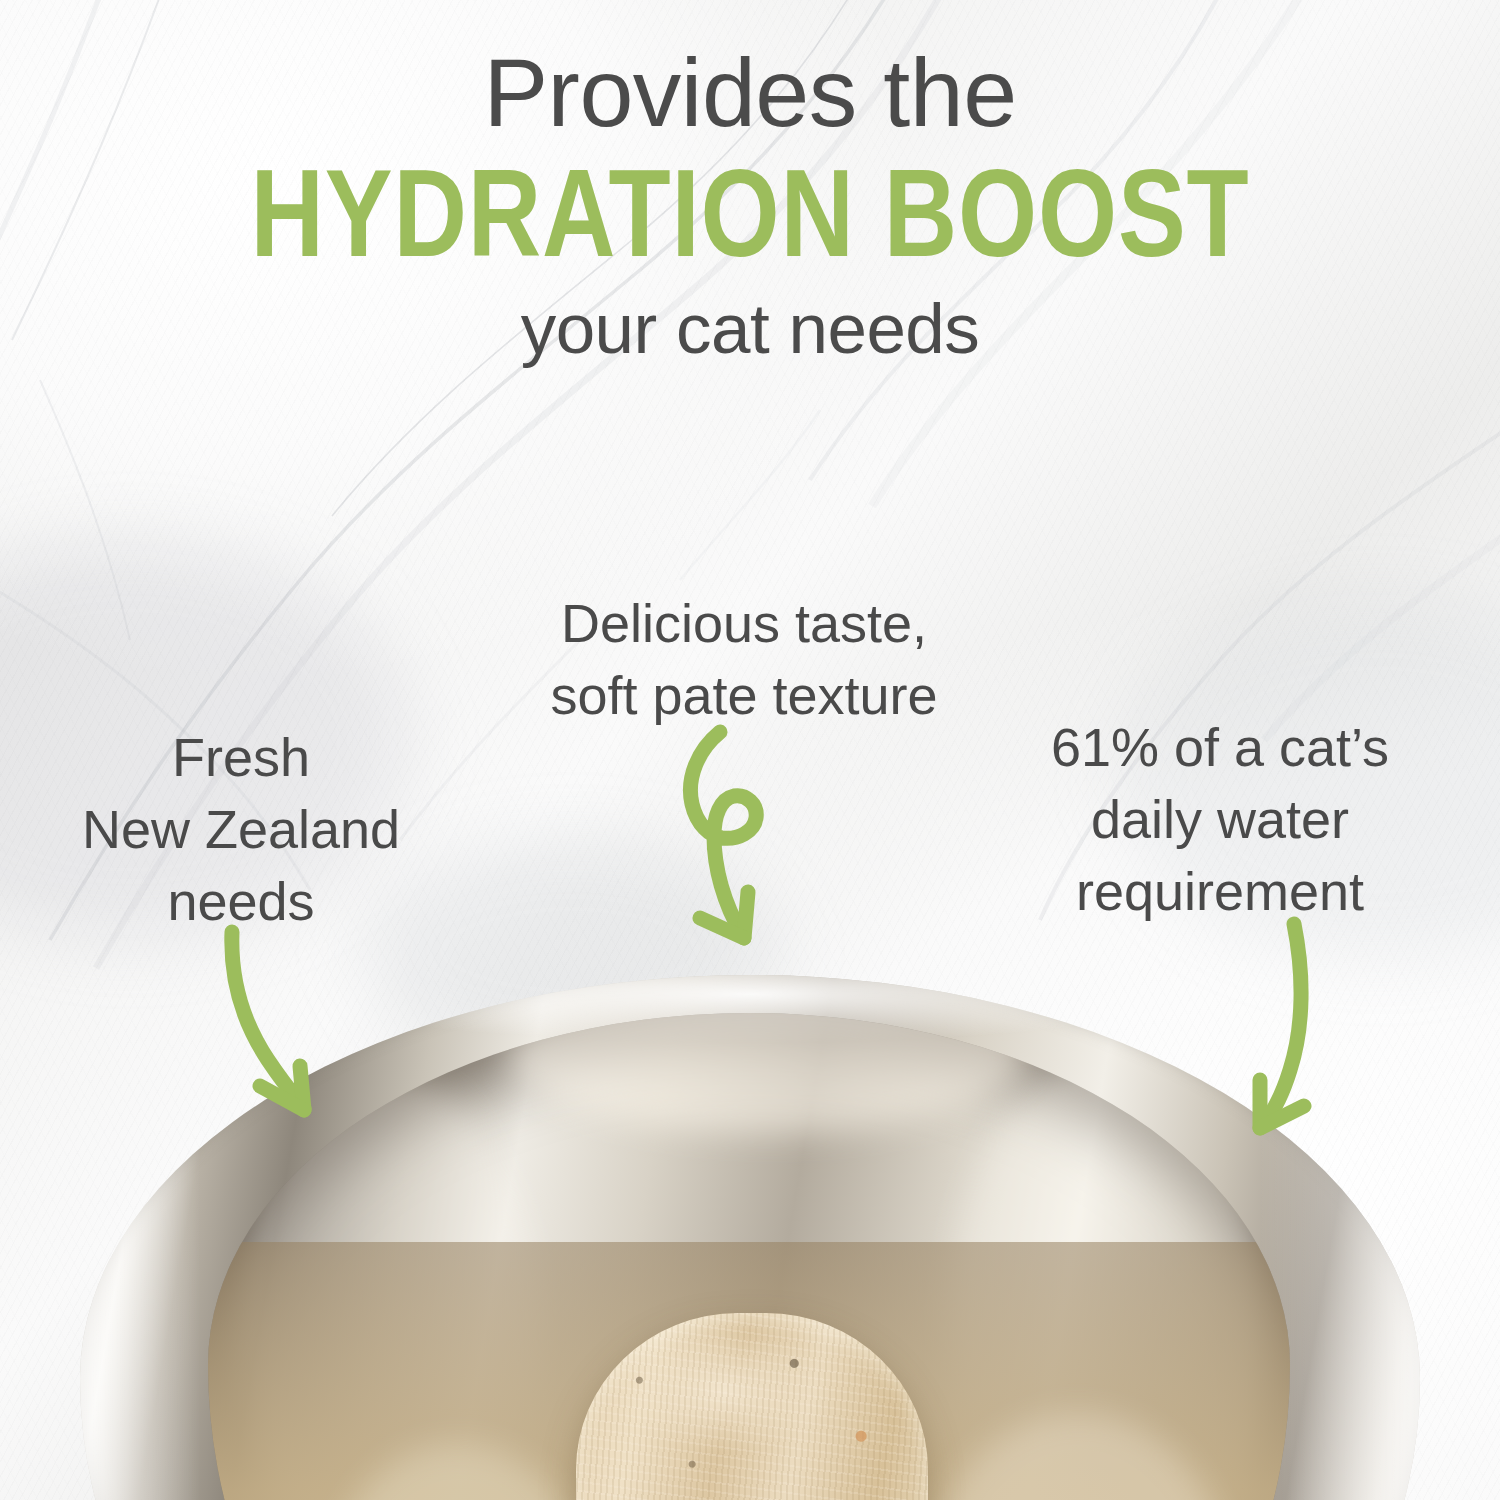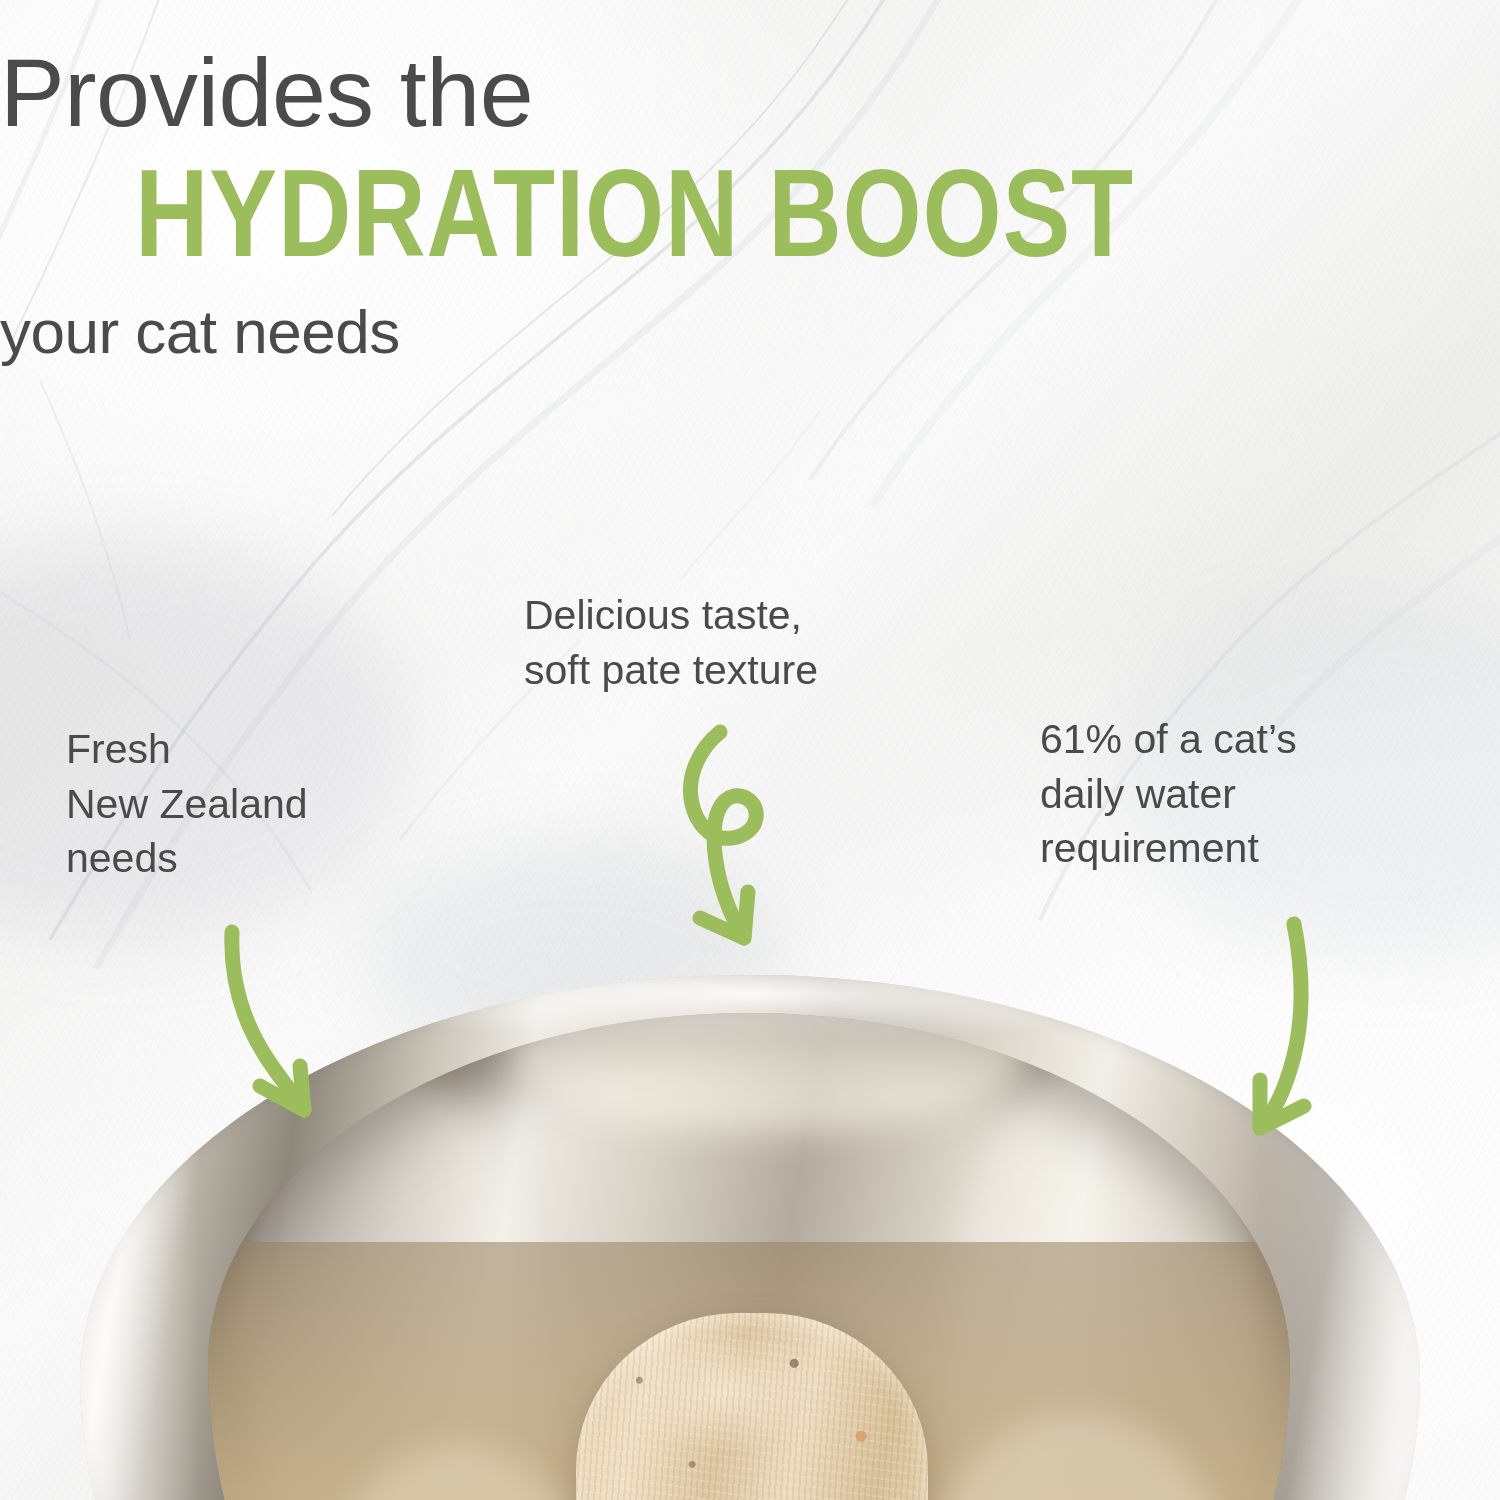--- a/index.html
+++ b/index.html
@@ -23,40 +23,40 @@
   .vein svg{display:block;}
   .grain{
     position:absolute;inset:0;opacity:.35;mix-blend-mode:multiply;
     background-image:
       repeating-linear-gradient(118deg, rgba(160,163,168,.10) 0px, rgba(160,163,168,.10) 1px, rgba(255,255,255,0) 1px, rgba(255,255,255,0) 7px),
       repeating-linear-gradient(62deg, rgba(150,153,160,.06) 0px, rgba(150,153,160,.06) 1px, rgba(255,255,255,0) 1px, rgba(255,255,255,0) 11px);
   }
   .smudge{position:absolute;border-radius:50%;filter:blur(34px);}
 
   
-  .headline{position:absolute;left:0;right:0;top:44px;z-index:8;}
+  .headline{position:absolute;left:0;right:0;top:44px;text-align:center;z-index:8;}
   .hl-top{
     font-size:97px;line-height:1.0;color:#4b4b4b;font-weight:400;
     letter-spacing:-0.5px;
   }
   .hl-green{
     display:block;margin-top:10px;
     font-size:124px;line-height:1.0;color:#9cbd5c;font-weight:700;
     letter-spacing:1px;
     transform:scaleX(0.82);transform-origin:center;
     white-space:nowrap;
   }
   .hl-bot{
-    display:block;margin-top:26px;
-    font-size:62px;line-height:1.0;color:#4b4b4b;font-weight:400;
+    display:block;margin-top:18px;
+    font-size:71px;line-height:1.0;color:#4b4b4b;font-weight:400;
     letter-spacing:-0.5px;
   }
 
   
-  .note{position:absolute;color:#4a4a4a;font-size:41px;line-height:1.33;z-index:8;white-space:pre-line;}
+  .note{position:absolute;color:#4a4a4a;font-size:54px;line-height:1.33;text-align:center;z-index:8;white-space:pre-line;}
   #note-left{left:66px;top:722px;width:350px;}
   #note-mid{left:524px;top:588px;width:440px;}
   #note-right{left:1040px;top:712px;width:360px;}
 
   
   .arrow{position:absolute;z-index:8;}
   .arrow svg{display:block;overflow:visible;}
   .arrow path{fill:none;stroke:#9cbd5c;stroke-width:15;stroke-linecap:round;stroke-linejoin:round;}
 
   

